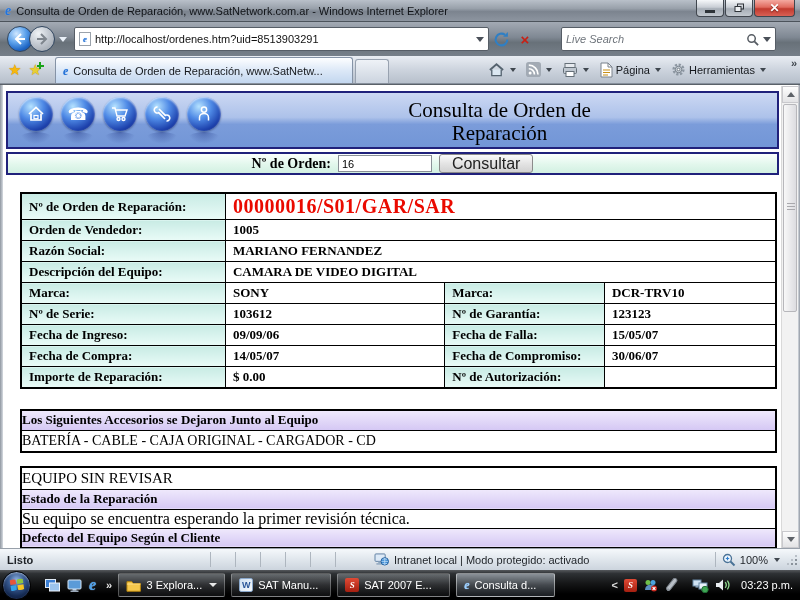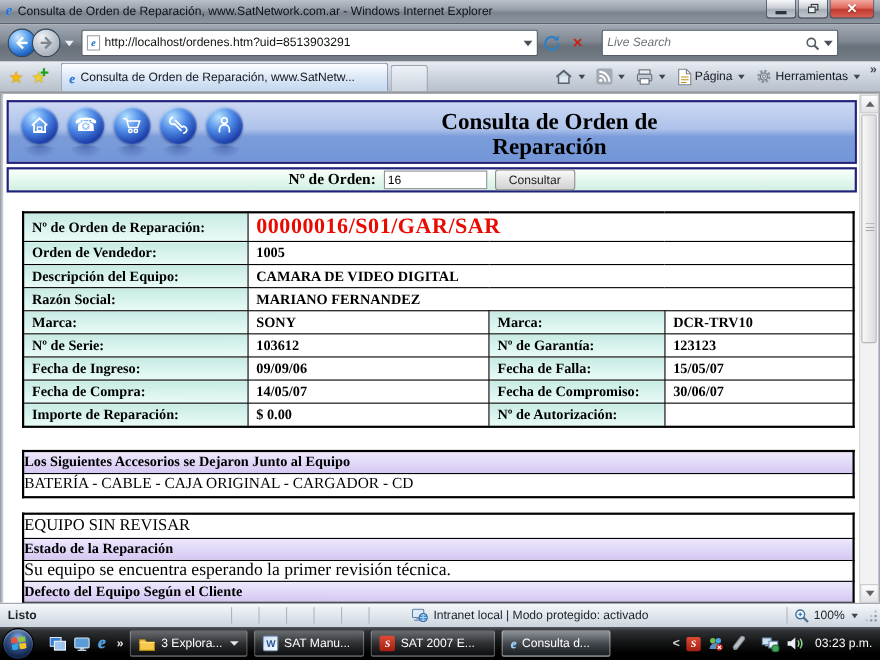--- a/index.html
+++ b/index.html
@@ -31,39 +31,39 @@
   .circ.fwd  { margin-left:-4px; background:radial-gradient(circle at 35% 28%,#f0f3f6 0%,#c3c9d1 45%,#969da6 100%); }
   .dd { width:0; height:0; border-left:4px solid transparent; border-right:4px solid transparent;
     border-top:5px solid #e9f0f8; margin-left:4px; }
   .addr { margin-left:7px; width:415px; height:24px; background:#fff; border:1px solid #565d66;
     border-radius:2px; display:flex; align-items:center; padding:0 4px; font-size:11px; color:#111; }
   .addr .url { flex:1; margin-left:4px; }
   .doc-ic { width:12px; height:14px; background:#fff; border:1px solid #9aa2ab; position:relative;
     display:flex; align-items:center; justify-content:center; }
   .navbtn { width:24px; height:26px; display:flex; align-items:center; justify-content:center; }
   .stop-x { color:#c82014; font-weight:bold; font-size:15px; line-height:1; }
-  .search { margin-left:10px; width:215px; height:24px; background:#fff; border:1px solid #565d66;
+  .search { margin-left:24px; width:215px; height:24px; background:#fff; border:1px solid #565d66;
     border-radius:2px; display:flex; align-items:center; padding:0 4px; }
   .search input { flex:1; border:none; outline:none; font-size:11px; min-width:0; background:transparent; }
   .search input::placeholder { color:#6e747b; font-style:italic; }
 
   .tabbar { position:absolute; top:56px; left:0; width:800px; height:28px;
     background:linear-gradient(180deg,#e9edf3 0%,#cdd4de 50%,#b7c0cb 100%);
     border-bottom:1px solid #87909c; display:flex; align-items:flex-end; }
   .star { font-size:15px; color:#f6b80e; text-shadow:0 0 1px #a86e00; margin:0 3px 4px 8px; }
   .star.plus { position:relative; margin-left:4px; }
   .star.plus::after { content:""; position:absolute; right:-2px; top:1px; width:7px; height:7px;
     background:linear-gradient(#19a319,#19a319) 50% 0/2px 100% no-repeat,
                linear-gradient(#19a319,#19a319) 0 50%/100% 2px no-repeat; }
   .tab { margin-left:10px; width:298px; height:26px; border:1px solid #8593a6; border-bottom:none;
     border-radius:3px 3px 0 0; background:linear-gradient(180deg,#fdfeff 0%,#dce8f7 50%,#c3d7ef 100%);
     display:flex; align-items:center; padding:0 7px; font-size:11px; color:#15181c; gap:5px; }
   .tab-ghost { width:34px; height:24px; border:1px solid #98a2b0; border-bottom:none;
     border-radius:3px 3px 0 0; background:linear-gradient(180deg,#eef2f7,#ccd4df); margin-left:2px; }
-  .cmds { margin-left:auto; display:flex; align-items:center; height:100%; padding-right:14px; gap:2px; font-size:11px; color:#15181c; }
+  .cmds { margin-left:auto; display:flex; align-items:center; height:100%; padding-right:30px; gap:2px; font-size:11px; color:#15181c; }
   .cmd { display:flex; align-items:center; gap:3px; padding:0 4px; height:24px; }
   .dd-dark { border-top-color:#3f464e; border-left-width:3px; border-right-width:3px; border-top-width:4px; margin-left:2px; }
   .ovf { position:absolute; right:3px; top:1px; font-size:11px; color:#3f464e; font-weight:bold; }
 
   
   .content { position:absolute; top:84px; left:0; width:800px; height:464px; background:#fff;
     border-top:1px solid #5a6168; overflow:hidden; }
   .frameL { position:absolute; left:0; top:0; width:3px; height:100%;
     background:linear-gradient(90deg,#8f96a0,#d6dbe1); }
   .frameR { position:absolute; right:0; top:0; width:2px; height:100%;
@@ -75,29 +75,29 @@
     display:flex; }
   .orbs { display:flex; gap:6px; padding:4px 0 0 10px; }
   .orbw { display:flex; flex-direction:column; align-items:center; width:36px; }
   .orb { width:34px; height:34px; border-radius:50%;
     background:radial-gradient(circle at 35% 28%,#b5e2ff 0%,#4f8ae6 38%,#1d41ac 72%,#0b1d6e 100%);
     box-shadow:inset 0 1px 2px rgba(255,255,255,.7), 0 1px 2px rgba(10,20,60,.4);
     display:flex; align-items:center; justify-content:center; }
   .orb-ref { width:32px; height:12px; margin-top:1px; border-radius:50%;
     background:radial-gradient(ellipse at 50% 0%, rgba(25,45,125,.40), rgba(25,45,125,0) 70%); }
   .phone-g { color:#fff; font-size:17px; line-height:1; font-family:"DejaVu Sans",sans-serif; }
-  .ptitle { flex:1; text-align:center; font-family:"Liberation Serif",serif; font-weight:bold;
+  .ptitle { flex:1; text-align:center; font-family:"Liberation Serif",serif; font-weight:normal;
     font-size:21px; color:#000; line-height:1.1; padding-top:6px; }
 
   .oband { position:absolute; left:6px; top:67px; width:773px; height:23px; border:2px solid #20217b;
     background:linear-gradient(180deg,#fbfffd 0%,#e2f7ec 55%,#d2f0e2 100%);
     display:flex; align-items:center; justify-content:center; gap:7px; }
   .oband .lbl { font-family:"Liberation Serif",serif; font-weight:bold; font-size:14px; color:#000; }
   .oband input { width:94px; height:17px; border:1px solid #8a9097; font-size:11px; padding:1px 3px; }
-  .oband button { height:19px; padding:0 12px; font-size:11px; color:#222;
+  .oband button { height:19px; padding:0 12px; font-size:16px; color:#222;
     background:linear-gradient(180deg,#fafafa,#e4e4e4 50%,#d2d2d2); border:1px solid #8b8b8b; border-radius:3px; }
 
   table.grid { position:absolute; left:20px; top:107px; width:757px; border-collapse:collapse;
     font-family:"Liberation Serif",serif; font-size:13px; font-weight:bold; color:#000; }
   table.grid td { border:1px solid #000; padding:1px 7px; height:21px; }
   table.grid { border:2px solid #000; }
   td.lab { background:linear-gradient(180deg,#c8ebe4 0%,#e9fbf7 100%); }
   td.redv { color:#ea0a00; font-size:20px; height:25px; letter-spacing:.5px;margin-left:28px; }
 
   table.sect { position:absolute; left:20px; border-collapse:collapse; width:757px;
@@ -349,26 +349,26 @@
     <tbody>
         <tr>
           <td class="lab">Nº de Orden de Reparación:</td>
           <td class="redv" colspan="3">00000016/S01/GAR/SAR</td>
         </tr>
     <tr>
           <td class="lab">Orden de Vendedor:</td>
           <td colspan="3">1005</td>
         </tr>
     <tr>
+          <td class="lab">Razón Social:</td>
+          <td colspan="3">MARIANO FERNANDEZ</td>
+        </tr>
+    <tr>
           <td class="lab">Descripción del Equipo:</td>
           <td colspan="3">CAMARA DE VIDEO DIGITAL</td>
-        </tr>
-    <tr>
-          <td class="lab">Razón Social:</td>
-          <td colspan="3">MARIANO FERNANDEZ</td>
         </tr>
     <tr>
           <td class="lab">Marca:</td>
           <td>SONY</td>
           <td class="lab">Marca:</td>
           <td>DCR-TRV10</td>
         </tr>
     <tr>
           <td class="lab">Nº de Serie:</td>
           <td>103612</td>

